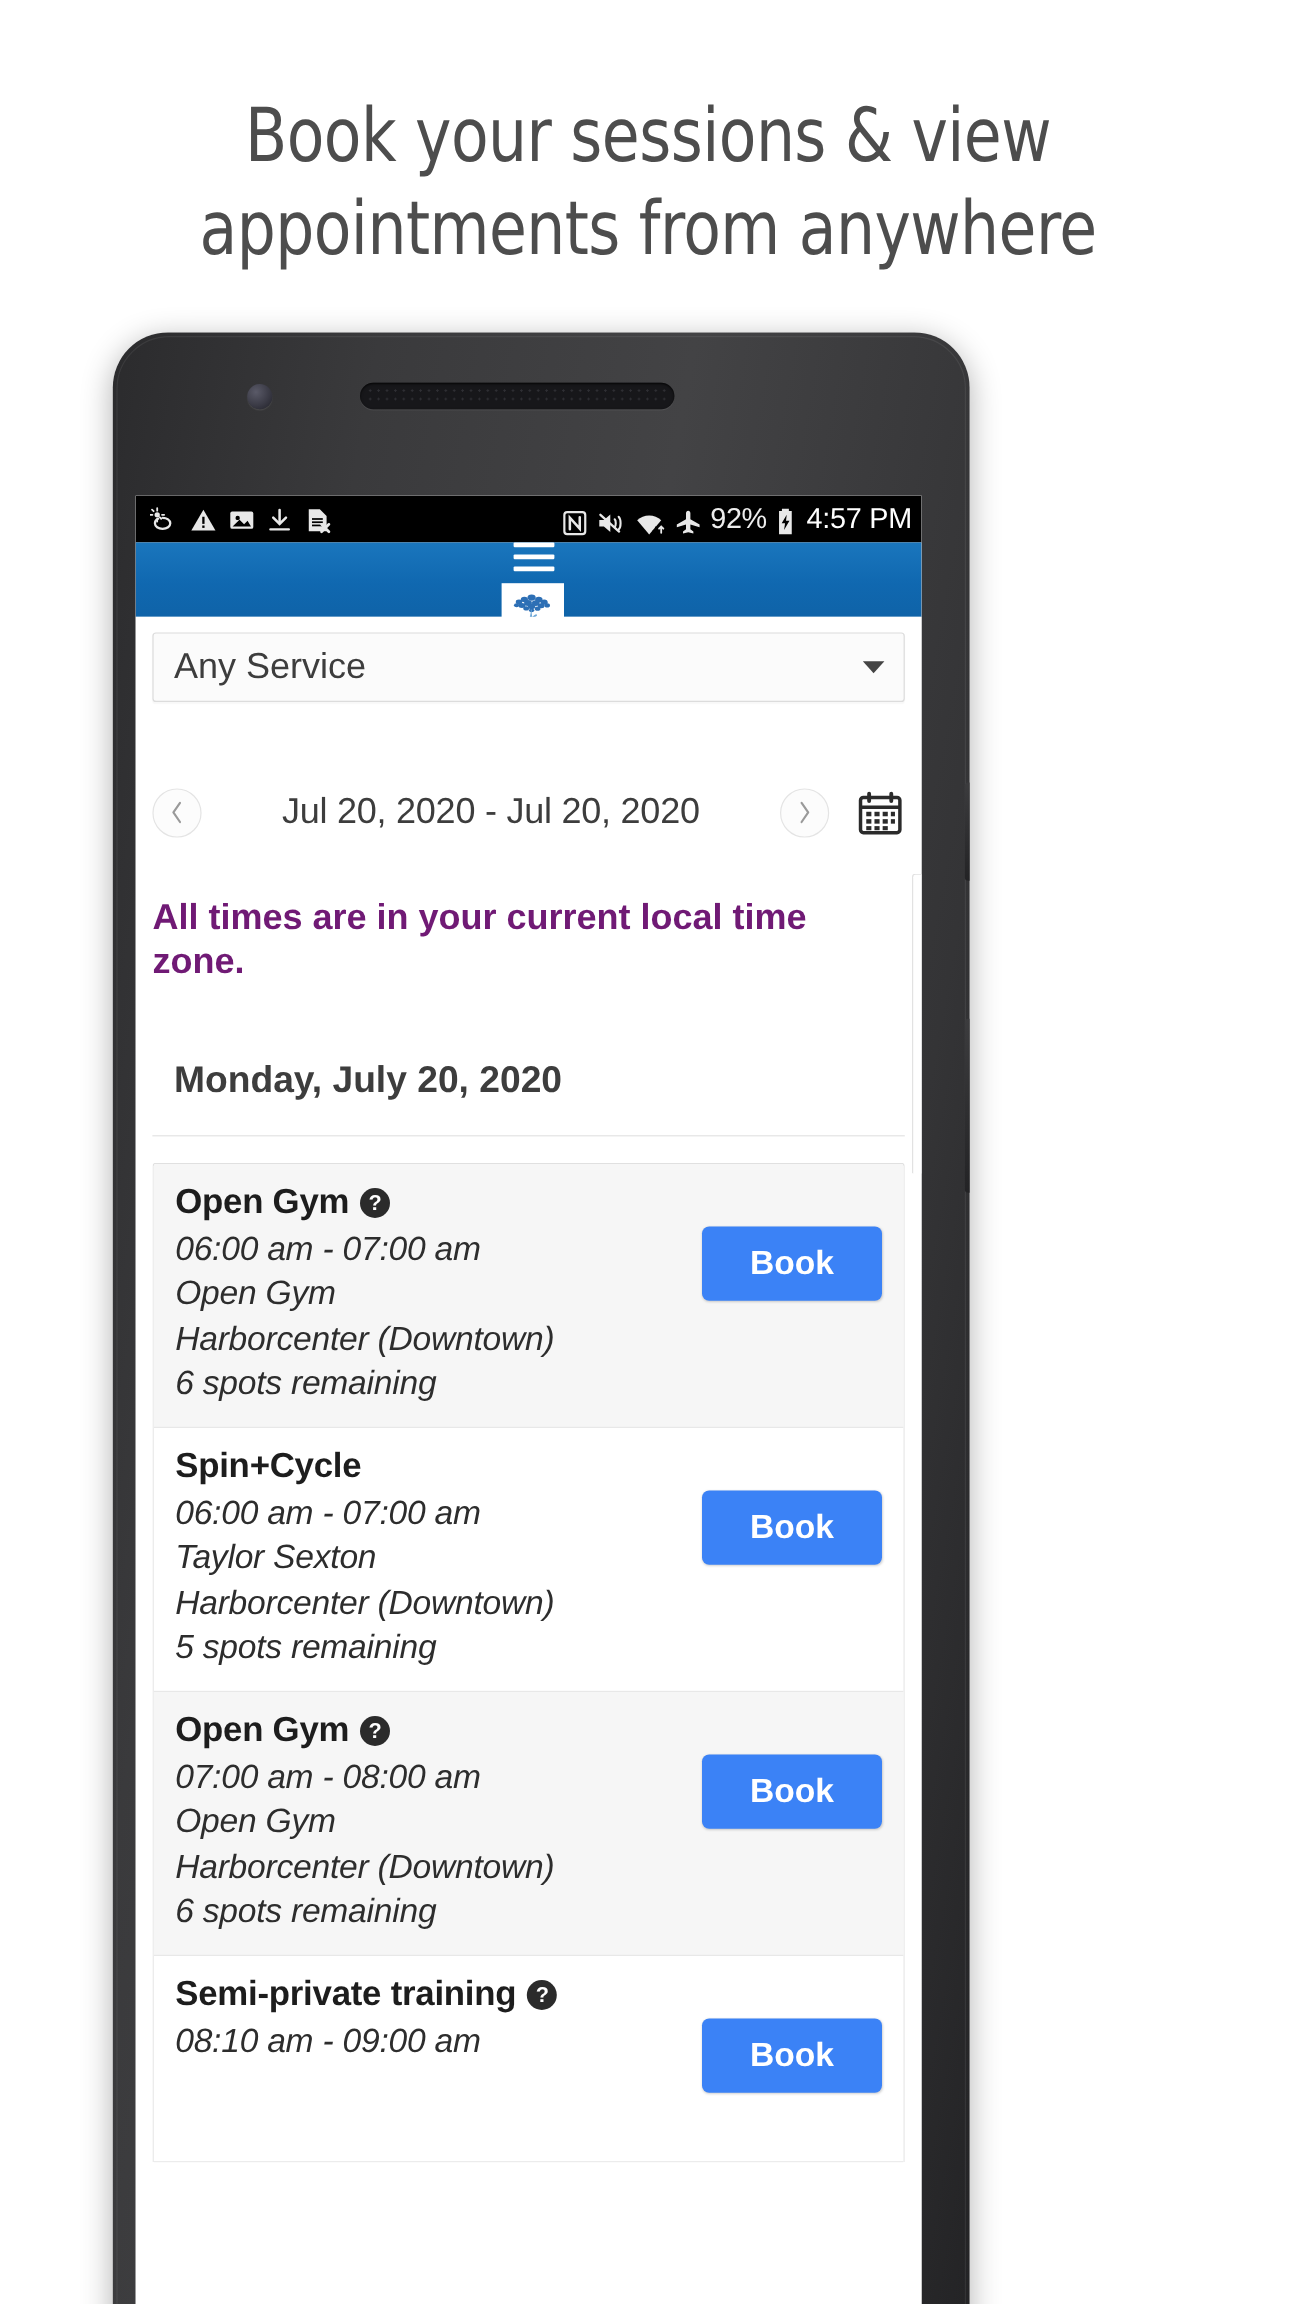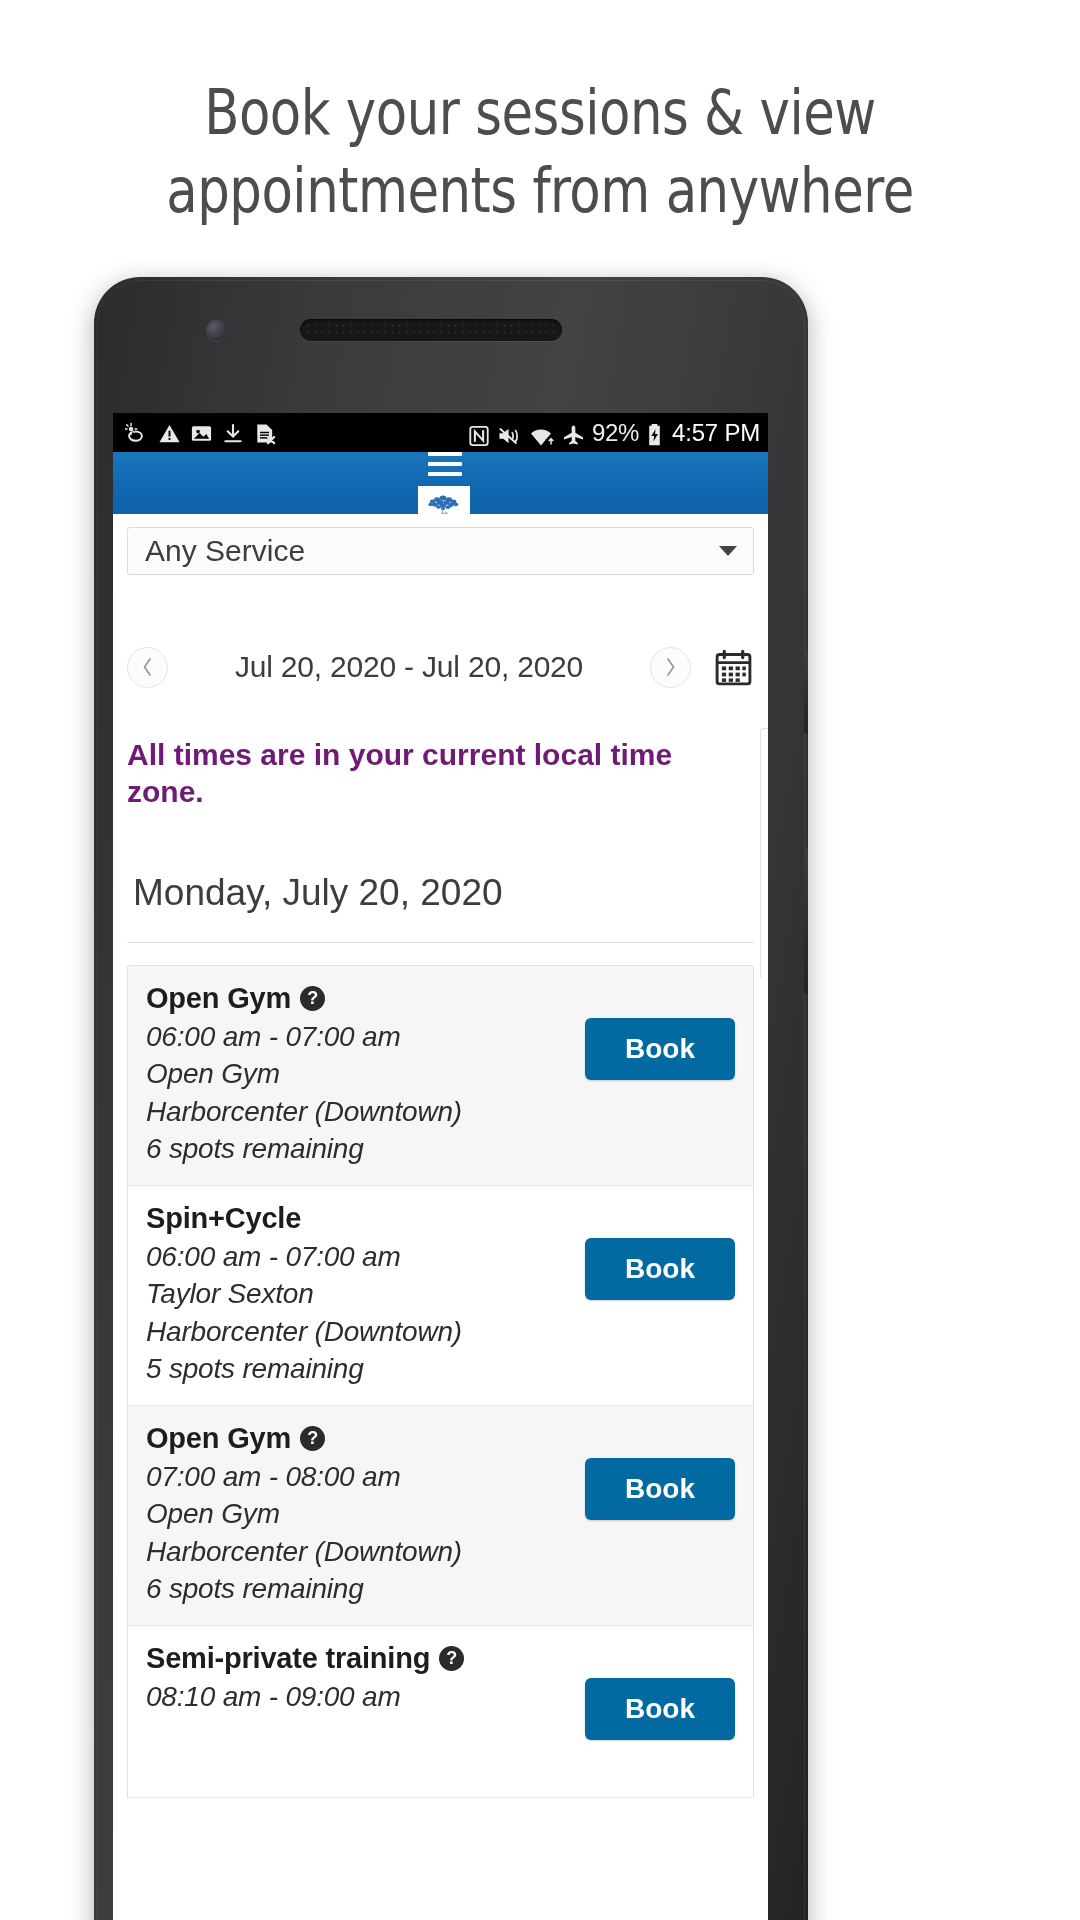--- a/index.html
+++ b/index.html
@@ -111,21 +111,21 @@
   .appbar-title {
     color:#ffffff; font-size:33px; font-weight:400; letter-spacing:0.4px;
     margin-left:8px;
   }
 
   
   .content { position:relative; height:1463px; background:#ffffff; }
 
   .select-wrap { padding:13px 14px 0 14px; }
   .select-box {
-    height:48px; border:1px solid #dcdcdc; border-radius:3px;
+    height:58px; border:1px solid #dcdcdc; border-radius:3px;
     background:#fbfbfb;
     display:flex; align-items:center; justify-content:space-between;
     padding:0 16px 0 17px;
     box-shadow:0 1px 1px rgba(0,0,0,0.03);
   }
   .select-value { font-size:30px; color:#3d3d3d; }
   .caret {
     width:0;height:0;border-left:9px solid transparent;border-right:9px solid transparent;
     border-top:10px solid #444;
   }
@@ -149,22 +149,22 @@
   }
   .cal-icon { margin-left:22px; flex:none; display:flex; }
   .cal-icon svg { display:block; }
 
   .notice {
     margin:44px 14px 0 14px;
     font-size:30px; font-weight:bold; color:#701a75; line-height:1.22;
     max-width:560px;
   }
   .daytitle {
-    margin:62px 14px 0 20px;
-    font-size:37px; color:#3d3d3d; font-weight:400;
+    margin:62px 14px 0 32px;
+    font-size:31px; color:#3d3d3d; font-weight:700;
   }
   .divider { margin:28px 14px 0 14px; border-bottom:1px solid #e3e3e3; }
 
   
   .cardlist {
     margin:22px 14px 0 14px;
     border:1px solid #e0e0e0;
     border-bottom:none;
     border-radius:3px 3px 0 0;
     background:#ffffff;
@@ -189,21 +189,21 @@
     align-items:center; justify-content:center; flex:none;
     font-family:"Liberation Sans", sans-serif;
   }
   .row-line {
     font-size:28px; font-style:italic; color:#2d2d2d;
     line-height:1.33; letter-spacing:-0.2px;
   }
   .book-btn {
     flex:none; margin-left:14px; margin-top:36px;
     width:150px; height:62px; border-radius:6px;
-    background:#0369a1;
+    background:#3b82f6;
     color:#ffffff; font-size:28px; font-weight:bold;
     display:flex; align-items:center; justify-content:center;
     box-shadow:0 1px 2px rgba(0,0,0,0.18);
   }
 
   
   .scroll-edge {
     position:absolute; right:0; top:214px; width:8px; height:250px;
     background:#ffffff; border-left:1px solid #e2e2e2;
     border-top:1px solid #e2e2e2;

